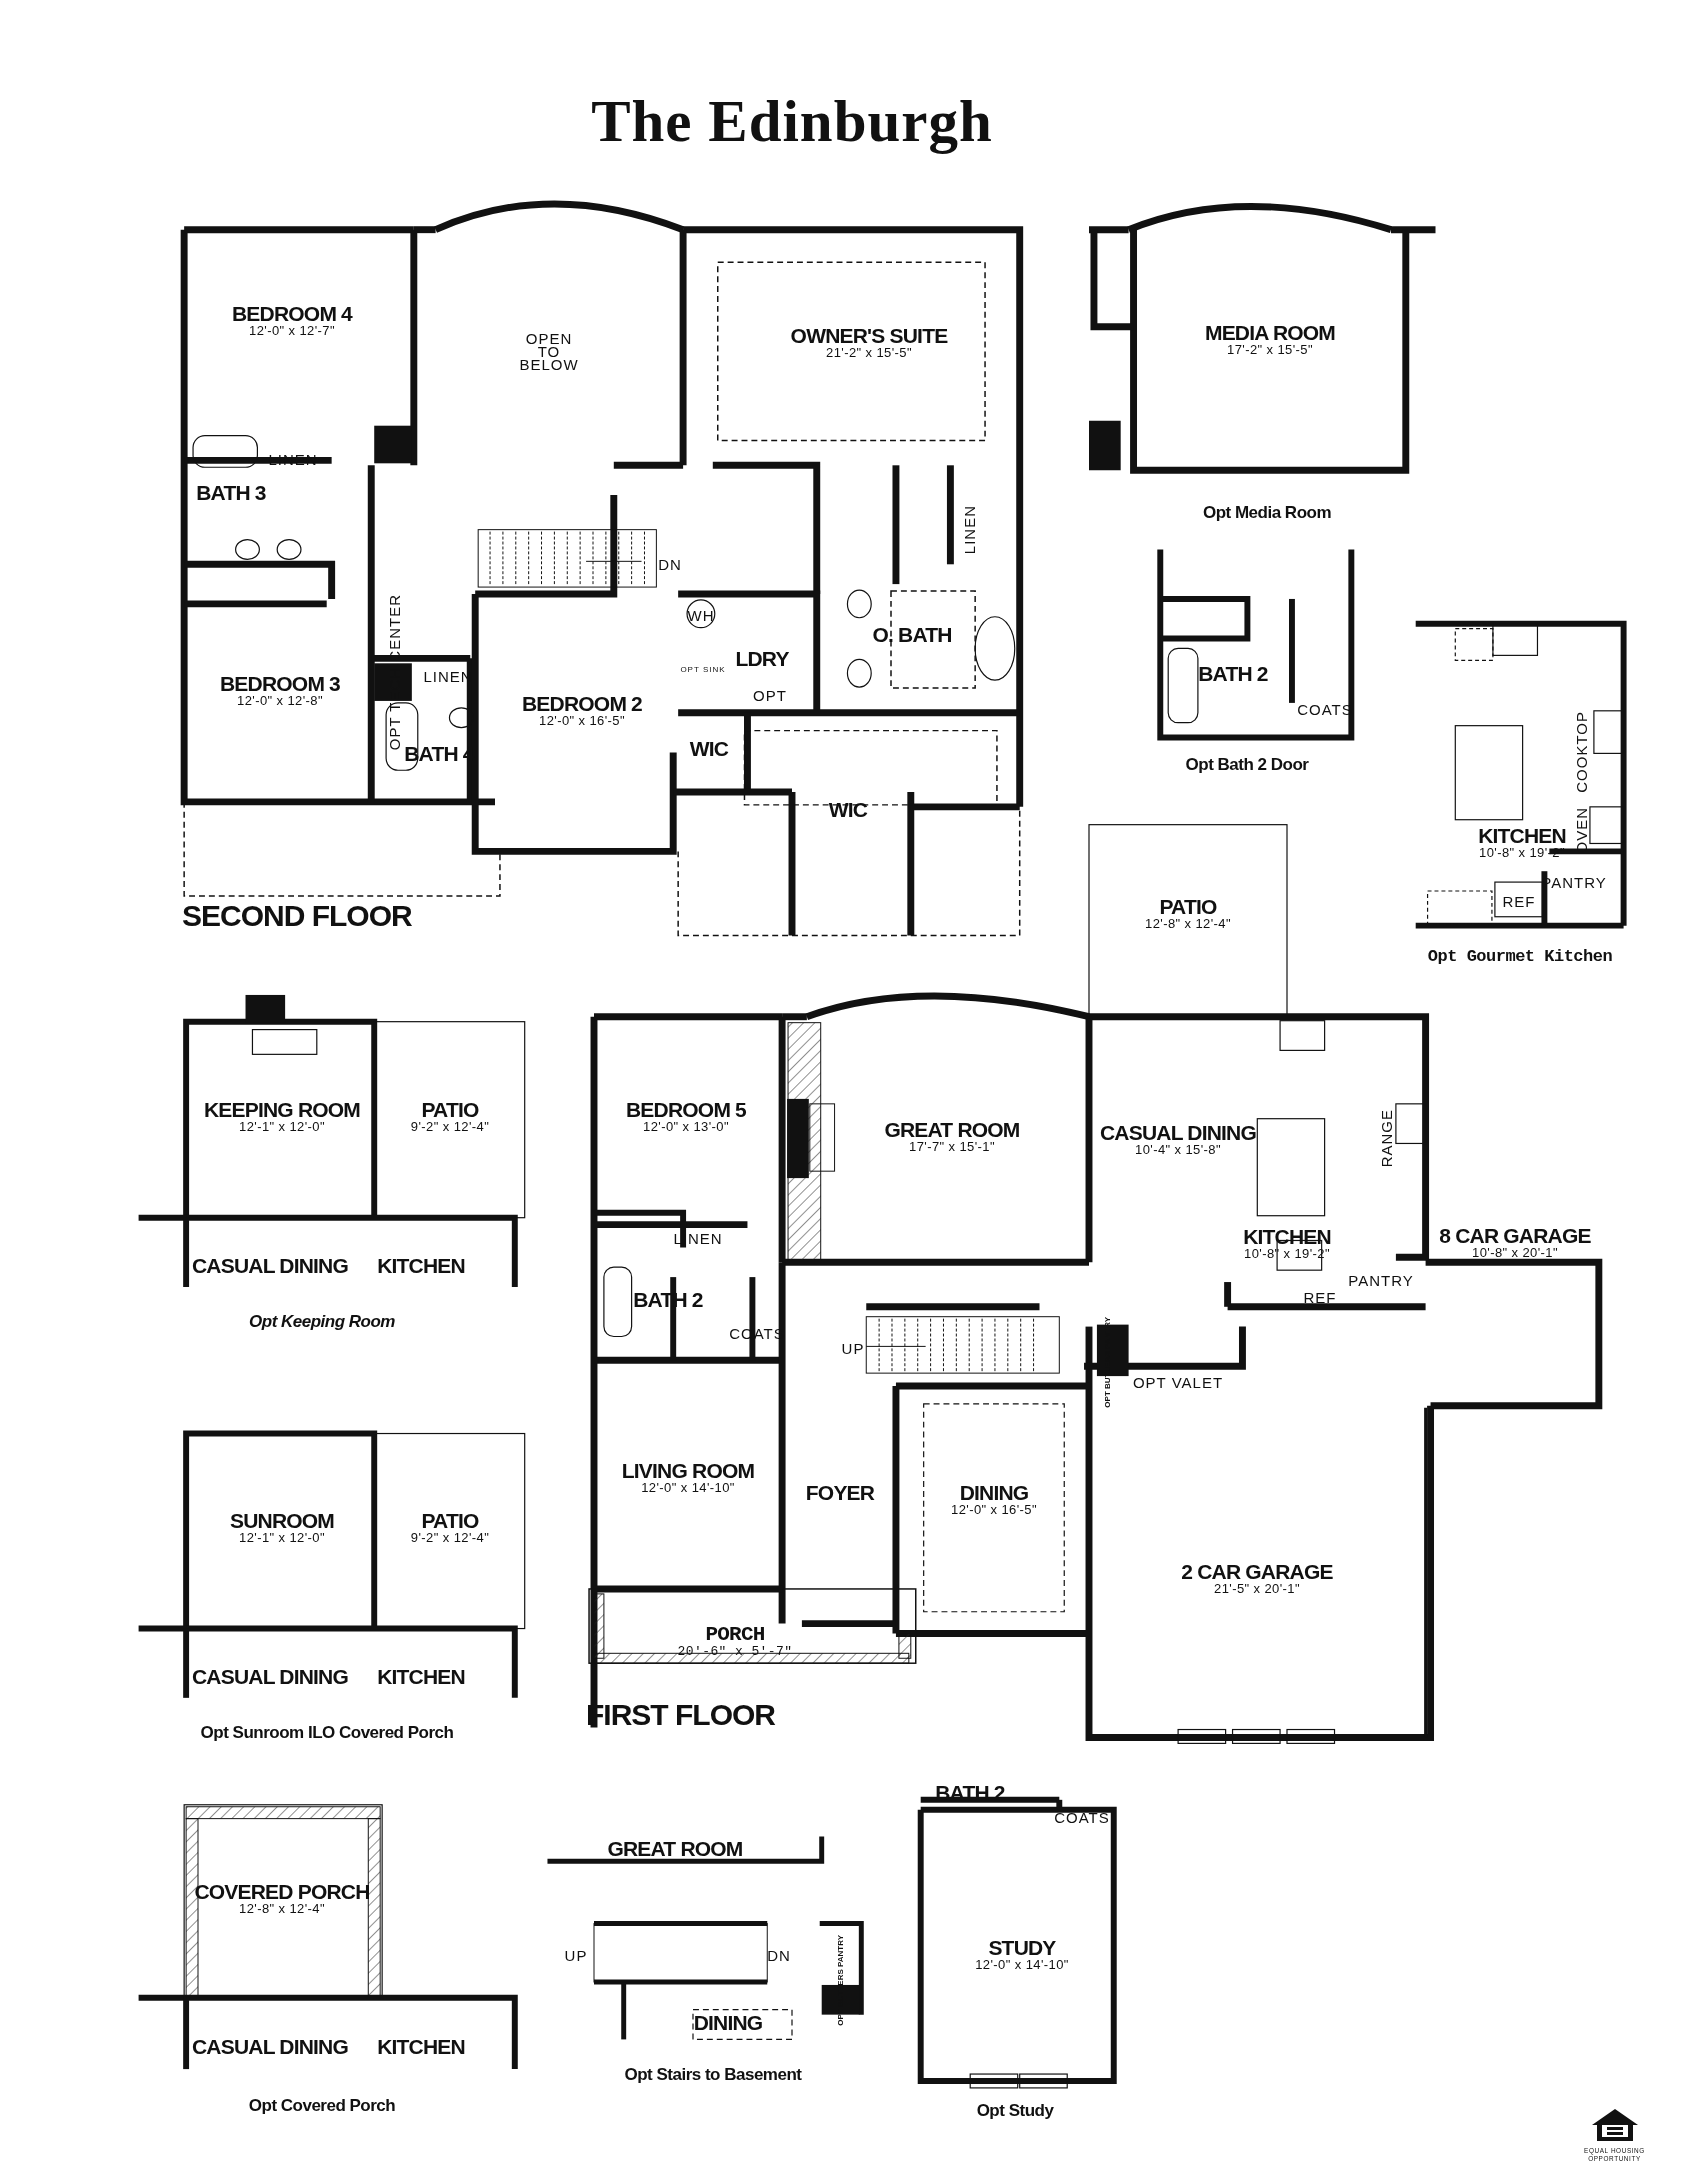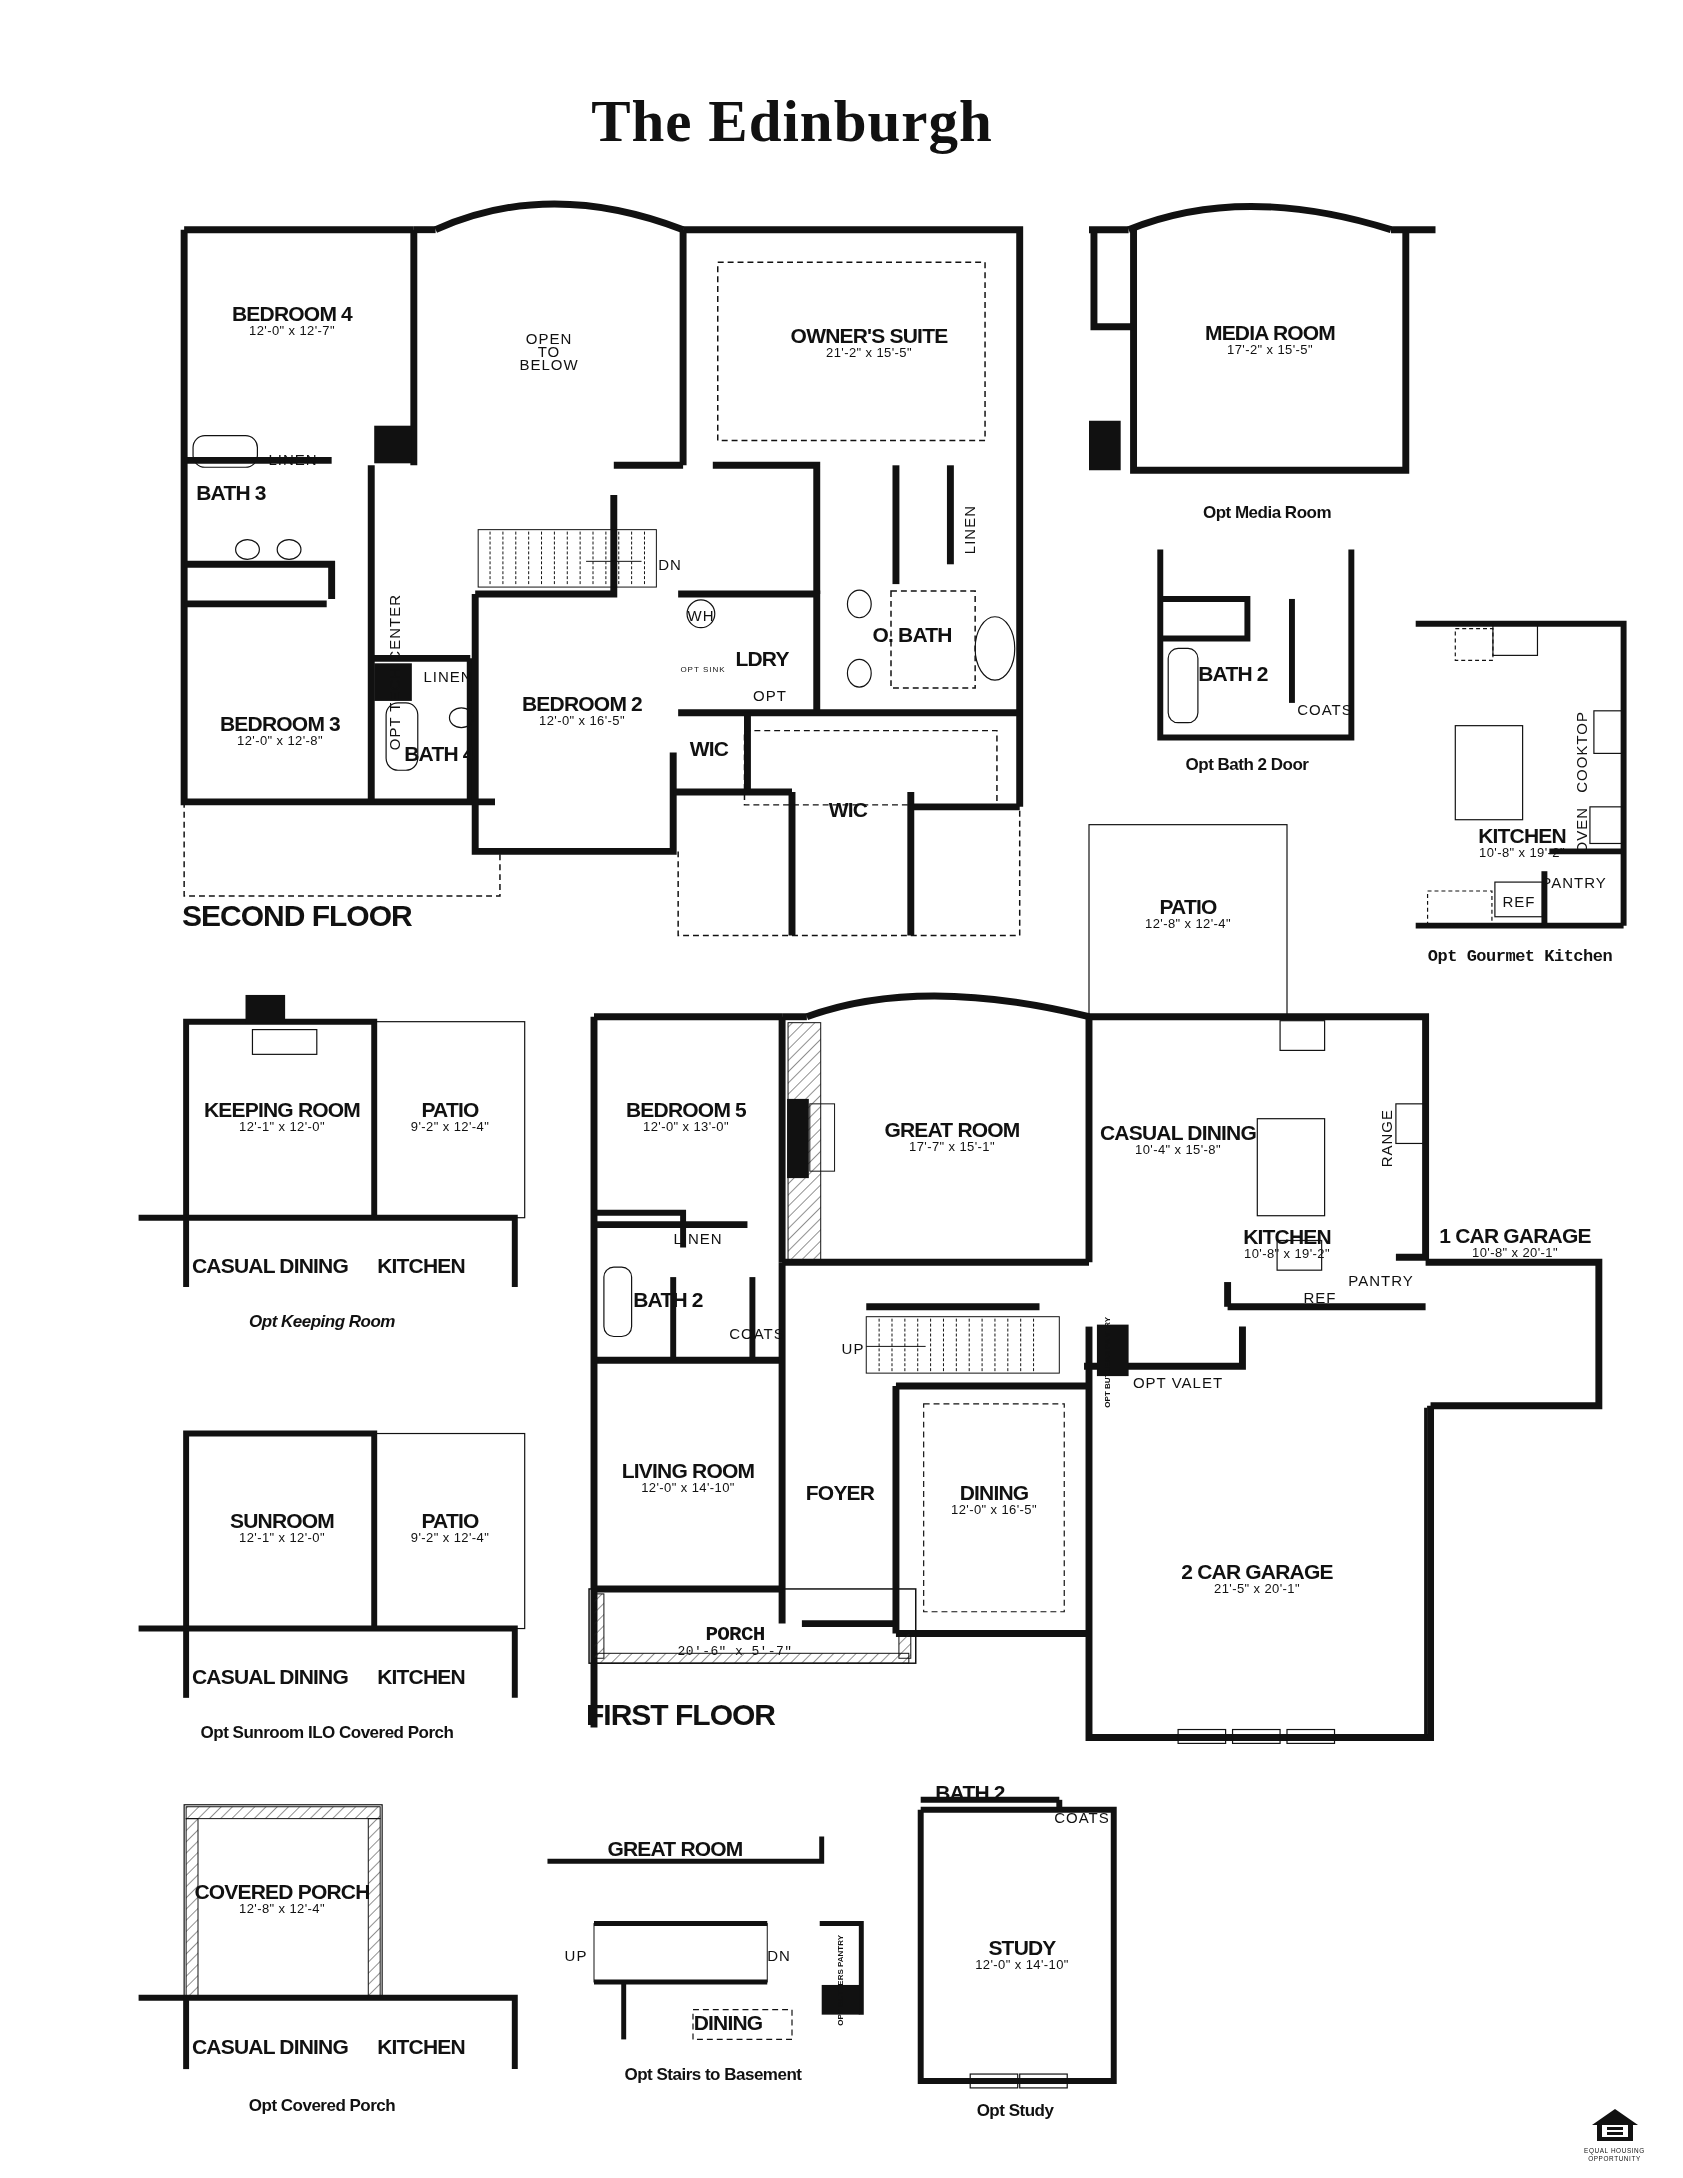--- a/index.html
+++ b/index.html
@@ -270,21 +270,21 @@
   <div>BELOW</div>
 </div>
 <div class="lbl" style="left:869px; top:325px;">
   <div class="room">OWNER'S SUITE</div>
   <div class="dim">21'-2" x 15'-5"</div>
 </div>
 <div class="lbl small" style="left:293px; top:451px;">LINEN</div>
 <div class="lbl room" style="left:231px; top:482px;">BATH 3</div>
 <div class="lbl small vert" style="left:394px; top:594px;">OPT TECH CENTER</div>
 <div class="lbl small" style="left:670px; top:556px;">DN</div>
-<div class="lbl" style="left:280px; top:673px;margin-top:40px;">
+<div class="lbl" style="left:280px; top:673px;">
   <div class="room">BEDROOM 3</div>
   <div class="dim">12'-0" x 12'-8"</div>
 </div>
 <div class="lbl small" style="left:448px; top:668px;">LINEN</div>
 <div class="lbl" style="left:582px; top:693px;">
   <div class="room">BEDROOM 2</div>
   <div class="dim">12'-0" x 16'-5"</div>
 </div>
 <div class="lbl room" style="left:439px; top:743px;">BATH 4</div>
 <div class="lbl small" style="left:701px; top:607px;">WH</div>
@@ -334,21 +334,21 @@
   <div class="dim">10'-4" x 15'-8"</div>
 </div>
 <div class="lbl small vert" style="left:1386px; top:1109px;">RANGE</div>
 <div class="lbl" style="left:1287px; top:1226px;">
   <div class="room">KITCHEN</div>
   <div class="dim">10'-8" x 19'-2"</div>
 </div>
 <div class="lbl small" style="left:1381px; top:1272px;">PANTRY</div>
 <div class="lbl small" style="left:1320px; top:1289px;">REF</div>
 <div class="lbl" style="left:1515px; top:1225px;">
-  <div class="room">1 CAR GARAGE</div>
+  <div class="room">8 CAR GARAGE</div>
   <div class="dim">10'-8" x 20'-1"</div>
 </div>
 <div class="lbl small" style="left:698px; top:1230px;">LINEN</div>
 <div class="lbl room" style="left:668px; top:1289px;">BATH 2</div>
 <div class="lbl small" style="left:757px; top:1325px;">COATS</div>
 <div class="lbl small" style="left:853px; top:1340px;">UP</div>
 <div class="lbl small vert" style="left:1107px; top:1317px; font-size:8px; font-weight:bold; letter-spacing:0;">OPT BUTLERS PANTRY</div>
 <div class="lbl small" style="left:1178px; top:1374px;">OPT VALET</div>
 <div class="lbl" style="left:688px; top:1460px;">
   <div class="room">LIVING ROOM</div>

